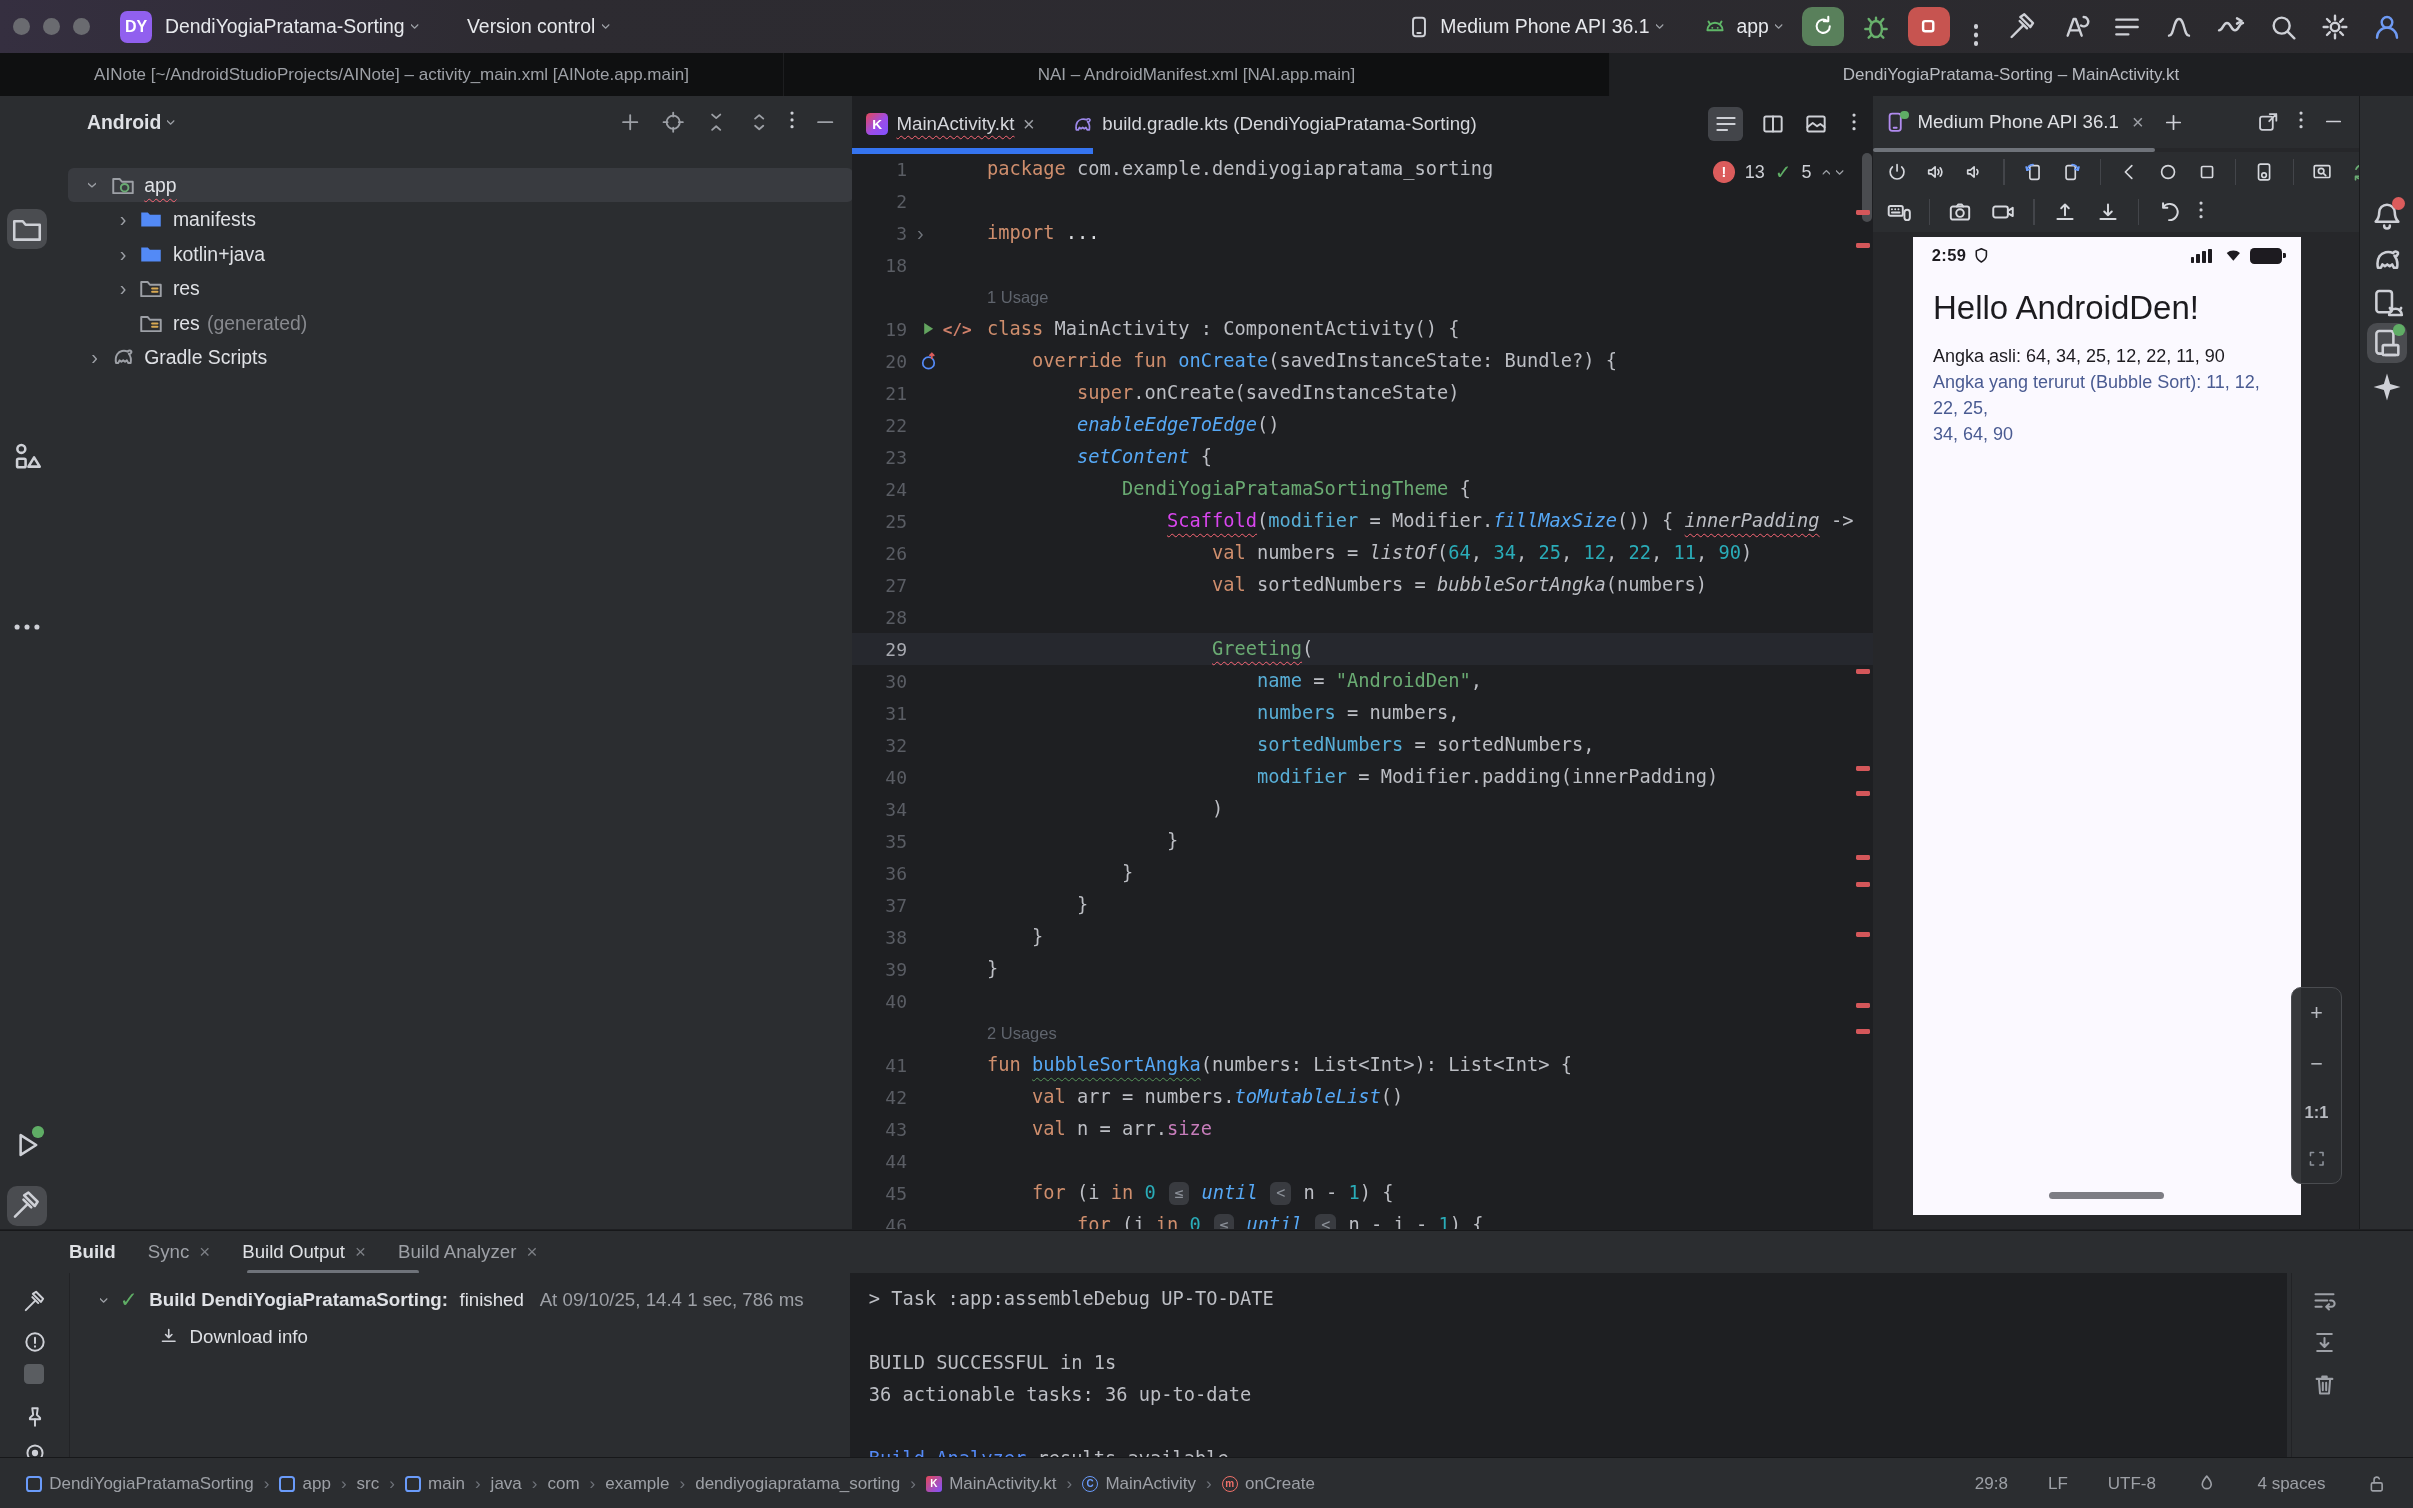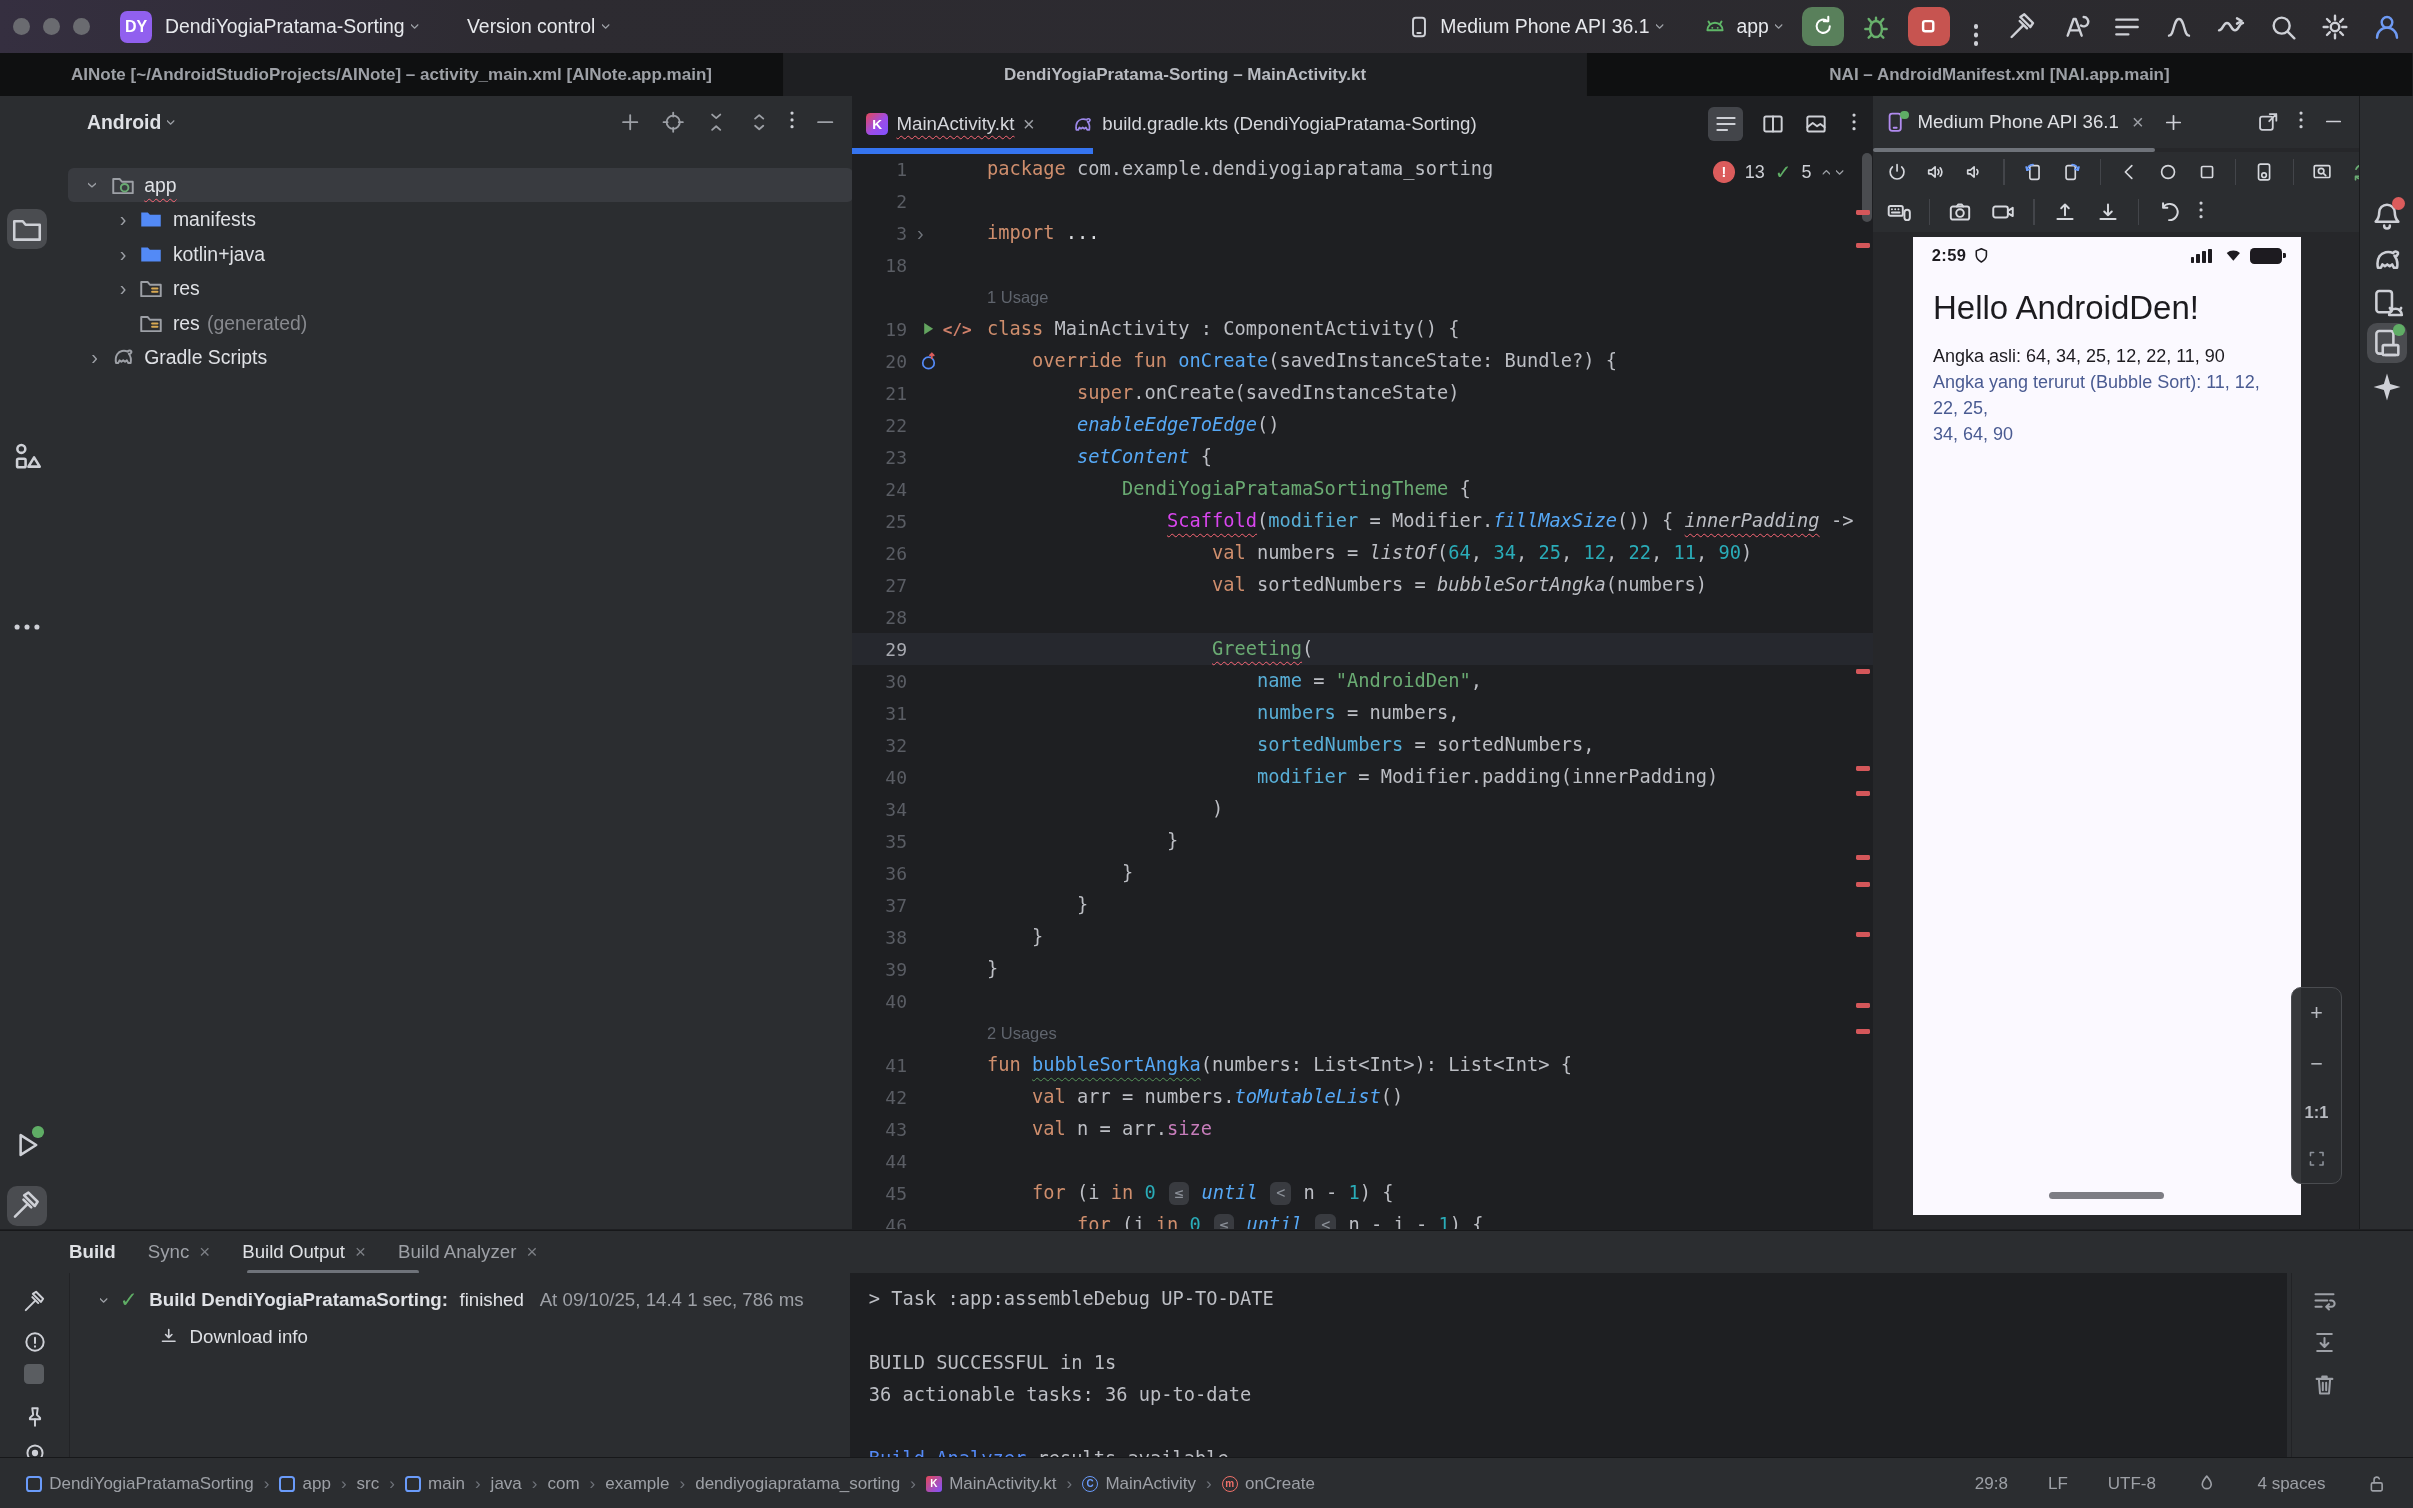--- a/index.html
+++ b/index.html
@@ -13,21 +13,21 @@
   .tb-btn{display:flex;align-items:center;gap:8.6px;font-size:19.4px;color:#e6e8ec;padding:0 13px;height:39px;border-radius:7.2px;text-align:center;}
   .chev{display:inline-block;color:#9da0a6;font-size:18.7px;transform:rotate(90deg);line-height:1;}
   .chev::before{content:"›";}
   .kebab{width:4.3px;height:4.3px;border-radius:50%;background:#ced0d6;box-shadow:0 8.6px 0 #ced0d6,0 17px 0 #ced0d6;margin-top:-17px;}
   .ic{display:inline-flex;align-items:center;justify-content:center;color:#ced0d6;}
   .ic svg{width:100%;height:100%;}
   .tb-ic{width:32px;height:32px;margin:0 10px;}
   #rerun-btn{width:42px;height:39px;border-radius:10px;background:#59805b;display:flex;align-items:center;justify-content:center;margin:0 5.7px;}
   #stop-btn{width:42px;height:39px;border-radius:10px;background:#c75450;display:flex;align-items:center;justify-content:center;margin:0 5.7px;}
   
-  #wintabs{position:absolute;left:0;top:53px;width:2413px;height:43px;background:#0b0b0c;display:flex;font-weight:bold;}
+  #wintabs{position:absolute;left:0;top:53px;width:2413px;height:43px;background:#0b0b0c;display:flex;}
   .wintab{height:100%;display:flex;align-items:center;justify-content:center;font-size:17px;color:#9da0a6;
     background:#0f1011;border-right:1.4px solid #1d1e20;}
   .wintab.active{background:#1e1f22;color:#b8bbc1;}
   
   #workspace{position:absolute;left:0;top:96px;width:2413px;height:1133px;}
   .strip{position:absolute;top:0;width:55px;height:100%;background:#2b2d30;}
   #lstrip{left:0;border-right:1.4px solid #1a1b1d;}
   #rstrip{left:2359px;border-left:1.4px solid #1a1b1d;}
   .strip .ic{position:absolute;left:10px;width:34px;height:34px;color:#ced0d6;}
   #rstrip .ic{left:10px;}
@@ -258,22 +258,22 @@
   <i class="ic tb-ic" style="color:#6e9af3">
       <svg viewBox="0 0 24 24" fill="none" stroke="currentColor" stroke-width="1.8" stroke-linecap="round" stroke-linejoin="round">
         <circle cx="12" cy="8.5" r="4"></circle>
         <path d="M4.5 20a7.5 7.5 0 0115 0"></path>
       </svg>
     </i>
 </div>
 
 <div id="wintabs">
   <div class="wintab" style="width:783px">AINote [~/AndroidStudioProjects/AINote] – activity_main.xml [AINote.app.main]</div>
+  <div class="wintab" style="width:825px">NAI – AndroidManifest.xml [NAI.app.main]</div>
   <div class="wintab active" style="flex:1">DendiYogiaPratama-Sorting – MainActivity.kt</div>
-  <div class="wintab" style="width:825px">NAI – AndroidManifest.xml [NAI.app.main]</div>
 </div>
 
 <div id="workspace">
 
   <div class="strip" id="lstrip">
     <span class="active-bg" style="top:113px"></span>
     <i class="ic" style="top:116px">
         <svg viewBox="0 0 24 24" fill="none" stroke="currentColor" stroke-width="1.8" stroke-linecap="round" stroke-linejoin="round">
           <path d="M3 6.5h6l2 2.5h10v10.5H3z"></path>
         </svg>

